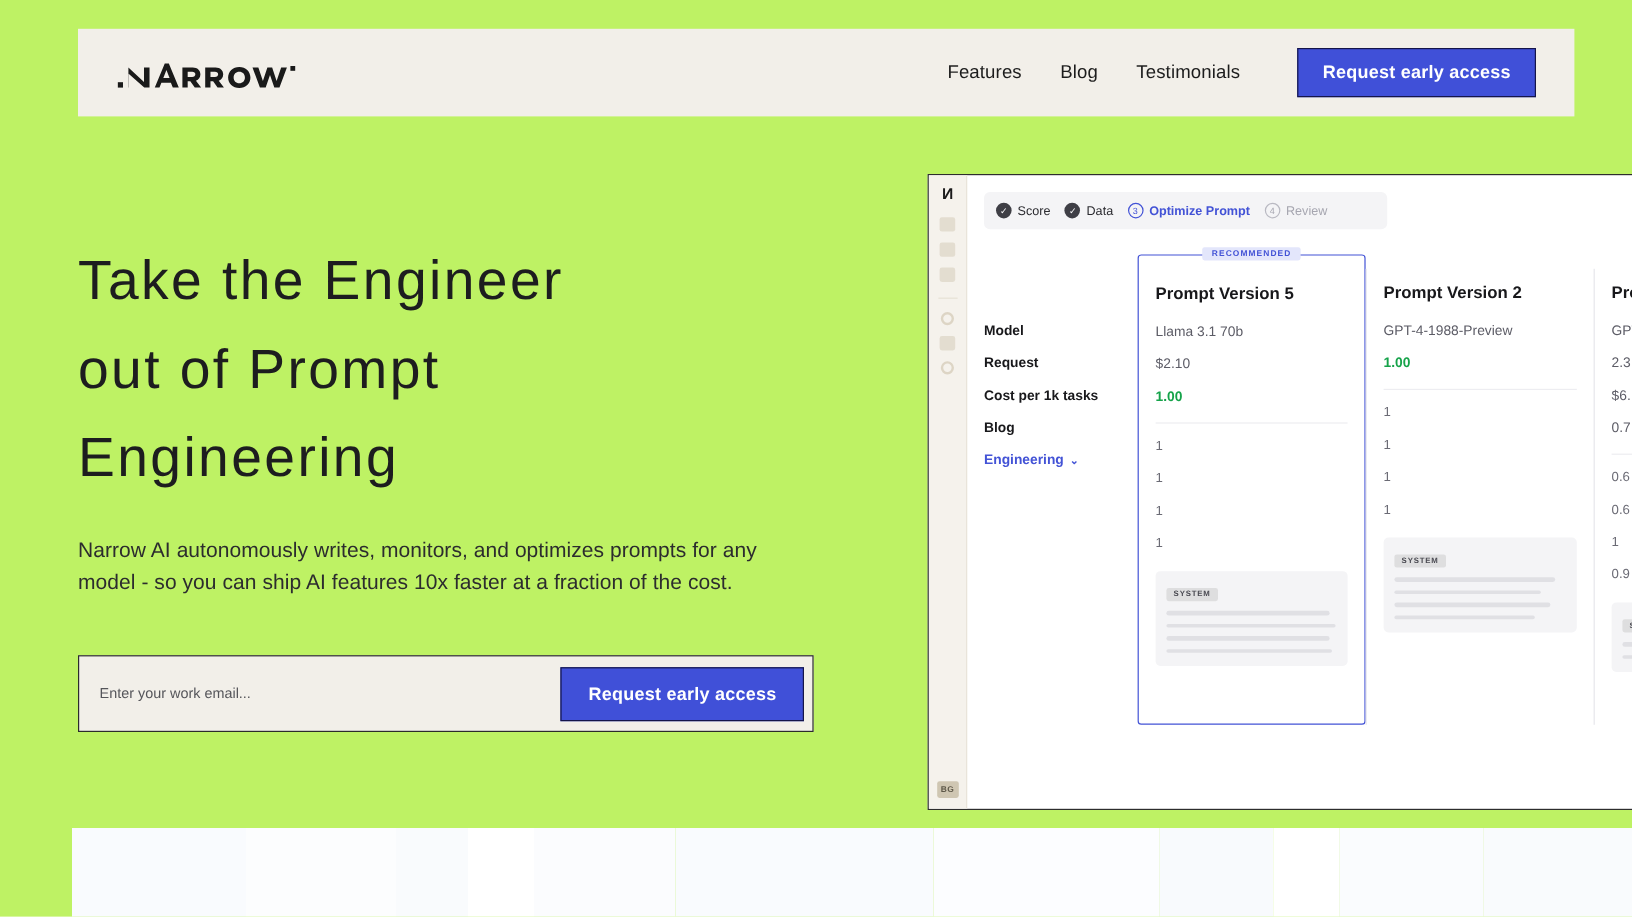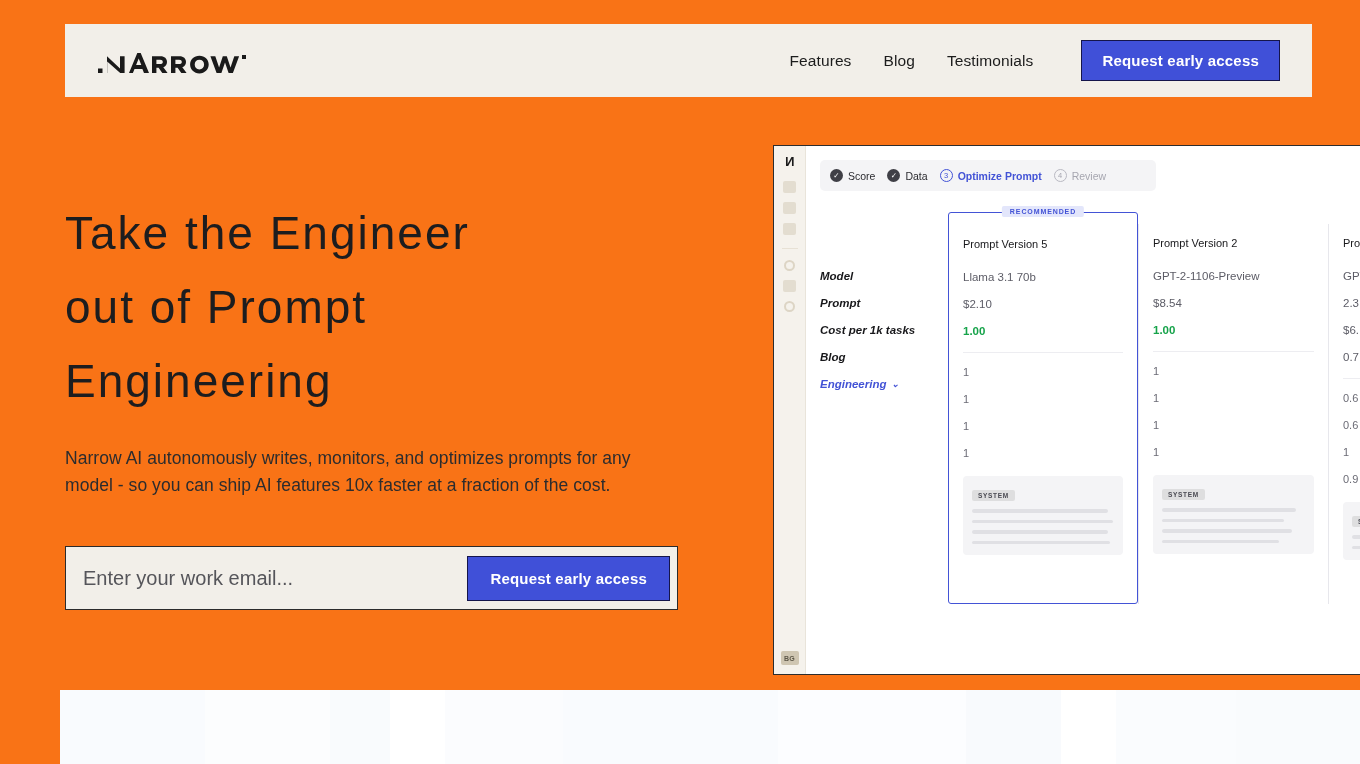--- a/index.html
+++ b/index.html
@@ -2,21 +2,21 @@
 <html><head>
 <meta charset="utf-8">
 <style>
   * { box-sizing: border-box; margin: 0; padding: 0; }
   html, body {
     width: 1360px; height: 764px;
     background: #ffffff;
     font-family: "Liberation Sans", sans-serif;
     overflow: hidden;
   }
-  .page { position: relative; width: 1360px; height: 764px; background: #f97316; }
+  .page { position: relative; width: 1360px; height: 764px; background: #bef264; }
 
   
   .grid-band { position: absolute; left: 60px; top: 690px; width: 1300px; height: 74px; display: flex; }
   .grid-cell { height: 100%; }
 
   
   .header {
     position: absolute; left: 65px; top: 24px; width: 1247px; height: 73px;
     background: #f2efe9; display: flex; align-items: center;
     padding: 0 32px 0 33px;
@@ -48,21 +48,21 @@
     margin-top: 27px; font-size: 17.5px; line-height: 27px; color: #2c2c2e;
     width: 600px; letter-spacing: .05px;
   }
   .email-form {
     position: absolute; left: 65px; top: 546px; width: 613px; height: 64px;
     background: #f2efe9; border: 1.2px solid #2b2b2b;
     display: flex; align-items: center; padding: 0 7px 0 0;
   }
   .email-input {
     flex: 1; border: none; outline: none; background: transparent;
-    font-size: 20px; color: #3a3a3c; padding-left: 17px;
+    font-size: 12px; color: #3a3a3c; padding-left: 17px;
     font-family: "Liberation Sans", sans-serif;
   }
   .email-input::placeholder { color: #55555a; }
   .email-cta {
     background: #4050d8; border: 1.5px solid #15154a; color: #fff;
     font-size: 15px; font-weight: 700; letter-spacing: .2px;
     padding: 13px 22px; cursor: pointer; white-space: nowrap;
   }
 
   
@@ -101,41 +101,41 @@
     align-items: center; justify-content: center; font-size: 7.5px; flex-shrink: 0;
   }
   .step-dot.done { background: #3f3f46; color: #fff; }
   .step-dot.active { border: 1.2px solid #4353d6; color: #4353d6; }
   .step-dot.todo { border: 1.2px solid #b9b9c2; color: #a6a6b0; }
   .step-label { font-size: 10.5px; color: #2b2b30; white-space: nowrap; }
   .step-label.active { color: #4353d6; font-weight: 700; }
   .step-label.todo { color: #a6a6b0; }
 
   .table-wrap { display: flex; margin-top: 33px; }
-  .labels-col { width: 128px; flex-shrink: 0; padding-top: 38px; font-style: italic; }
+  .labels-col { width: 128px; flex-shrink: 0; padding-top: 38px; }
   .row-label {
     font-size: 11.5px; font-weight: 700; color: #18181b; height: 27px;
     display: flex; align-items: center; white-space: nowrap;
   }
   .row-label.link { color: #4353d6; gap: 5px; }
   .chev { font-size: 9px; }
 
   .cols { display: flex; flex: 1; min-width: 0; }
   .vcol { width: 190px; flex-shrink: 0; padding: 0 14px; position: relative; }
   .vcol.rec {
     border: 1.4px solid #4353d6; border-radius: 3px; margin-top: -12px;
     padding-top: 12px; height: 392px;
   }
   .vcol.plain { border-left: 1px solid #e7e7ec; }
   .rec-badge {
     position: absolute; top: -7px; left: 50%; transform: translateX(-50%);
     background: #e3e6fb; color: #4353d6; font-size: 7px; font-weight: 700;
     letter-spacing: .9px; padding: 2px 8px; border-radius: 2px; white-space: nowrap;
   }
-  .col-title { font-size: 11px; font-weight: 400; color: #18181b; height: 38px;
+  .col-title { font-size: 14px; font-weight: 700; color: #18181b; height: 38px;
                display: flex; align-items: center; white-space: nowrap; }
   .cell { font-size: 11.5px; color: #5c5c66; height: 27px; display: flex;
           align-items: center; white-space: nowrap; }
   .cell.score-hi { color: #16a34a; font-weight: 700; }
   .eval-sep { height: 1px; background: #ededf1; margin: 8px 0 5px; }
   .eval-cell { font-size: 11px; color: #6b6b75; height: 27px; display: flex; align-items: center; }
 
   .sys-card { background: #f4f4f6; border-radius: 4px; padding: 8px 9px 11px; margin-top: 10px; }
   .sys-badge {
     background: #dededf; color: #4a4a52; font-size: 6.5px; font-weight: 700;
@@ -234,21 +234,21 @@
         </div>
         <div class="step">
           <span class="step-dot todo">4</span>
           <span class="step-label todo">Review</span>
         </div>
       </div>
 
       <div class="table-wrap">
         <div class="labels-col">
           <div class="row-label">Model</div>
-          <div class="row-label">Prompt</div>
+          <div class="row-label">Request</div>
           <div class="row-label">Cost per 1k tasks</div>
           <div class="row-label">Blog</div>
           <div class="row-label link">
             <span>Engineering</span>
             <span class="chev">⌄</span>
           </div>
         </div>
 
         <div class="cols">
 
@@ -267,22 +267,21 @@
               <span class="sys-badge">SYSTEM</span>
               <div class="skel" style="width:96%"></div>
               <div class="skel" style="width:99%"></div>
               <div class="skel" style="width:96%"></div>
               <div class="skel" style="width:97%"></div>
             </div>
           </div>
 
           <div class="vcol plain">
             <div class="col-title">Prompt Version 2</div>
-            <div class="cell">GPT-2-1106-Preview</div>
-            <div class="cell">$8.54</div>
+            <div class="cell">GPT-4-1988-Preview</div>
             <div class="cell score-hi">1.00</div>
             <div class="eval-sep"></div>
             <div class="eval-cell">1</div>
             <div class="eval-cell">1</div>
             <div class="eval-cell">1</div>
             <div class="eval-cell">1</div>
             <div class="sys-card">
               <span class="sys-badge">SYSTEM</span>
               <div class="skel" style="width:94%"></div>
               <div class="skel" style="width:85%"></div>

